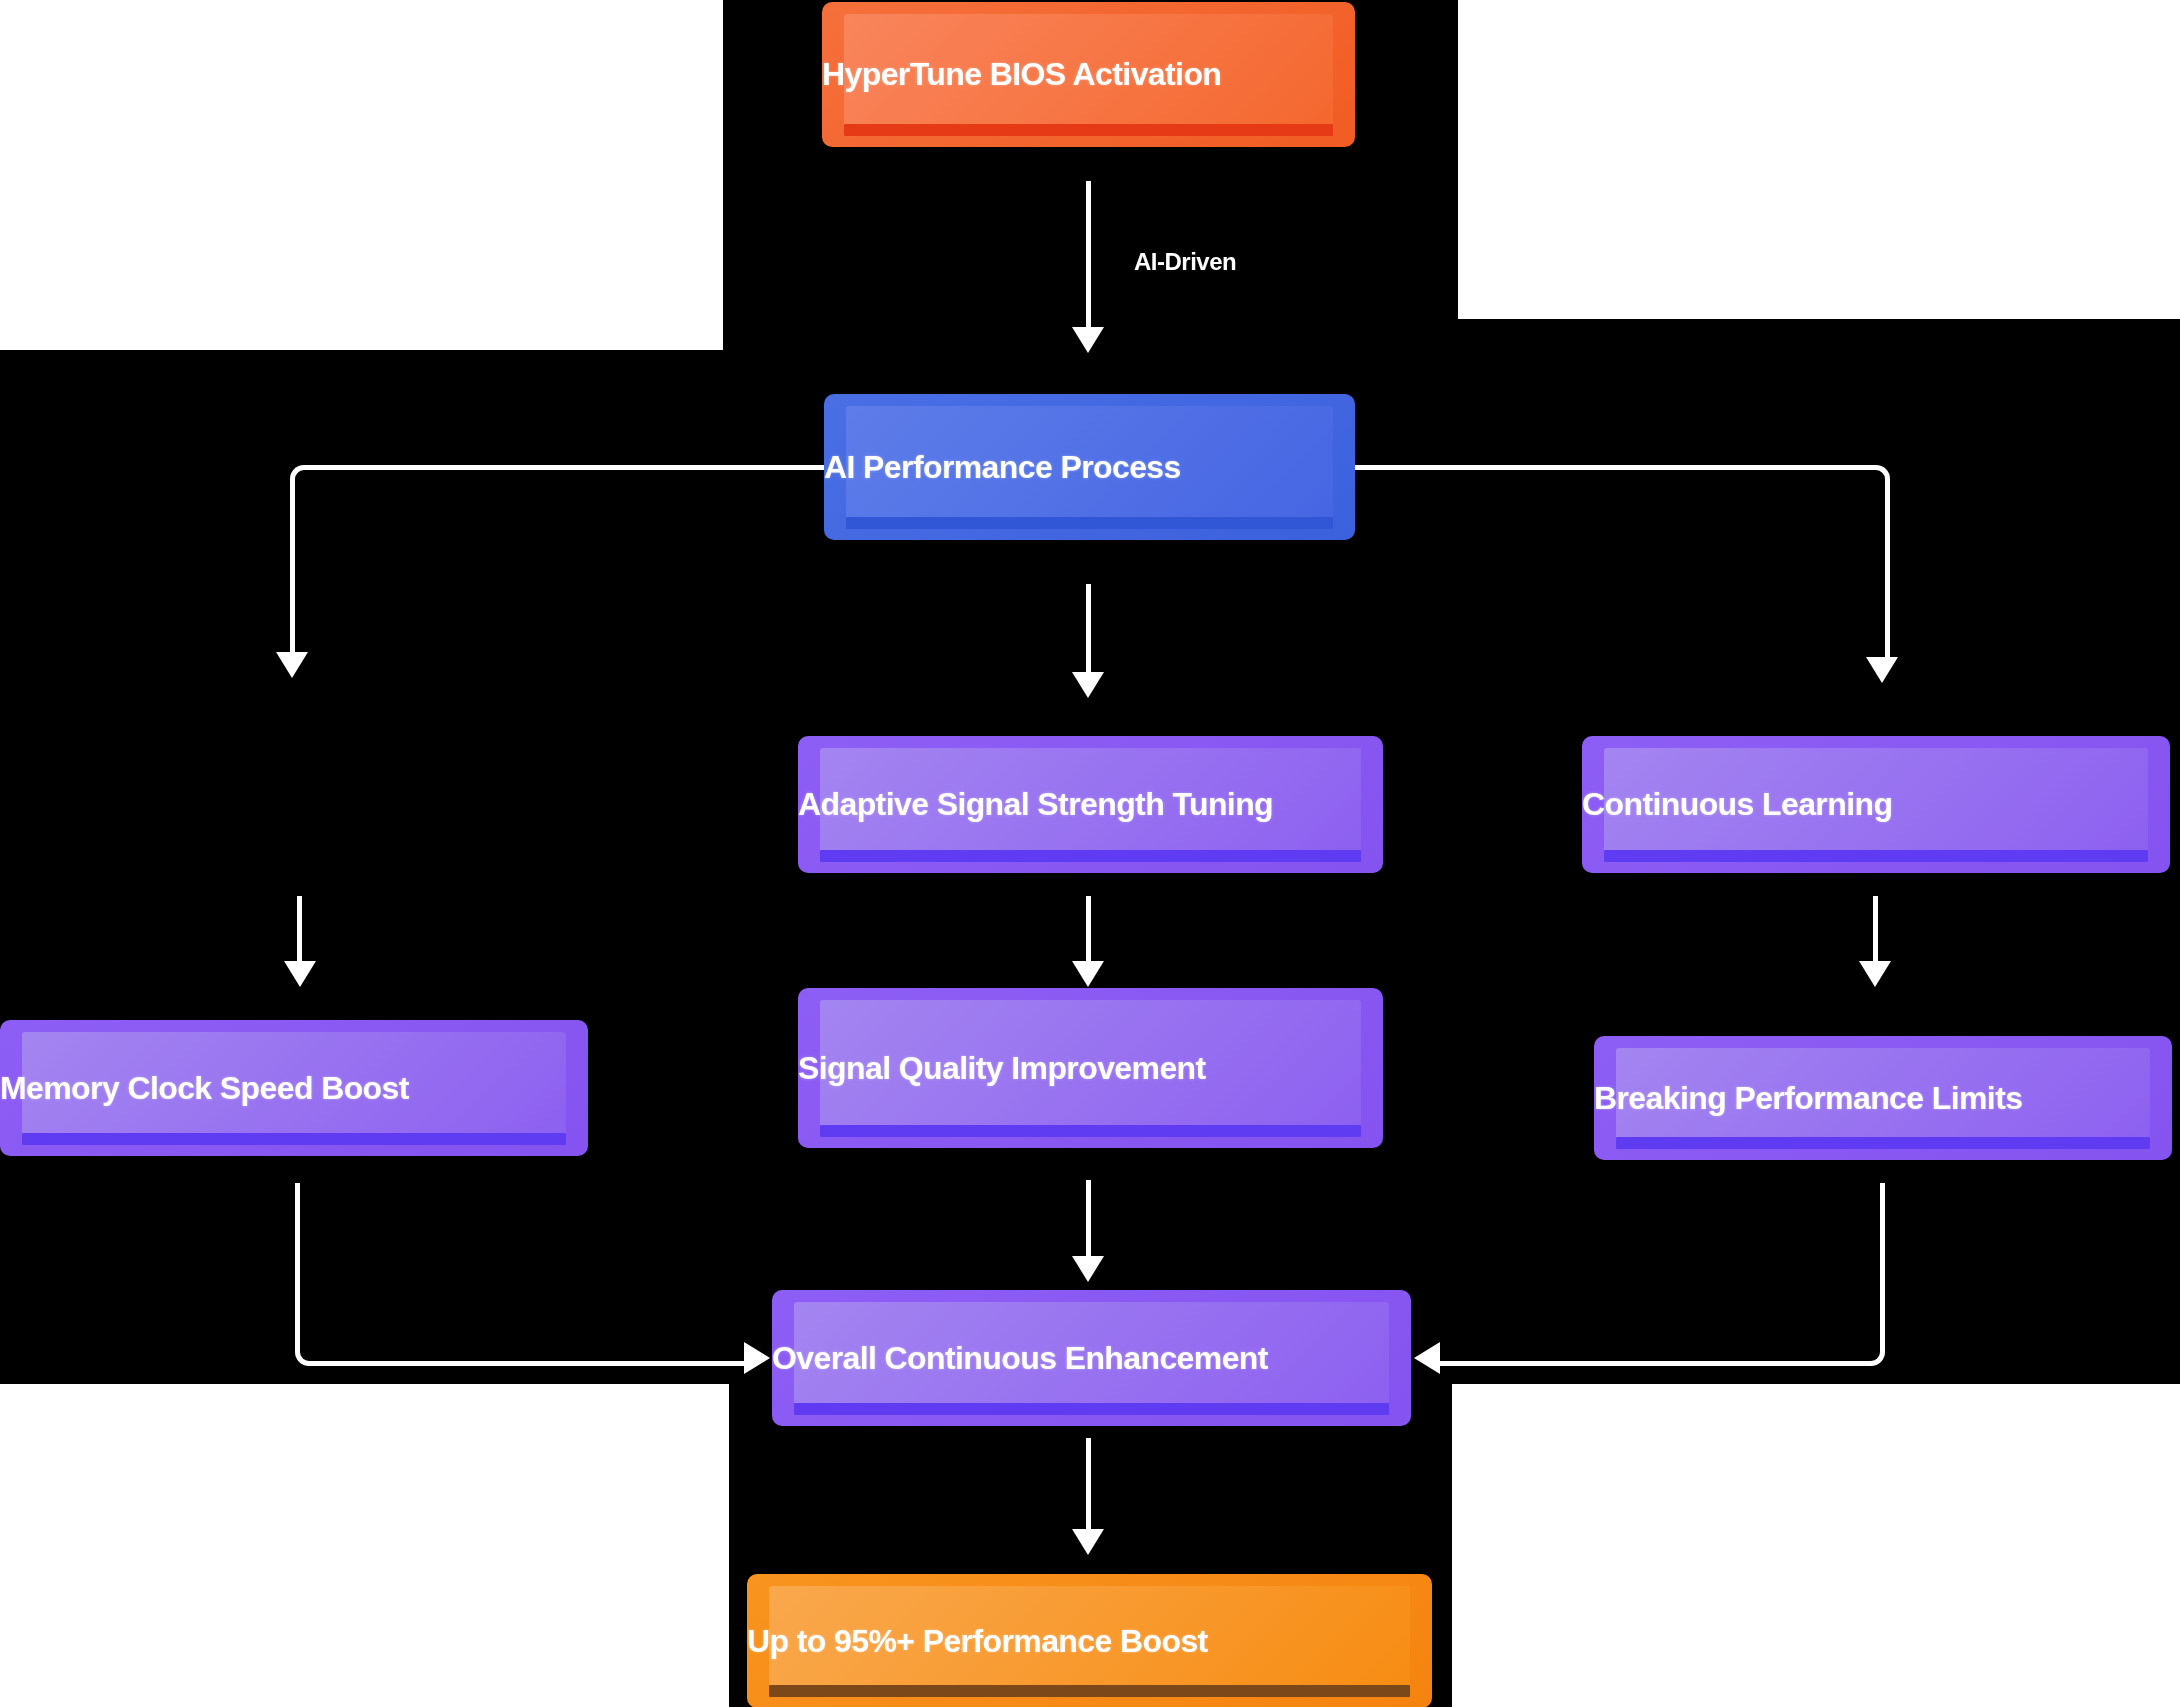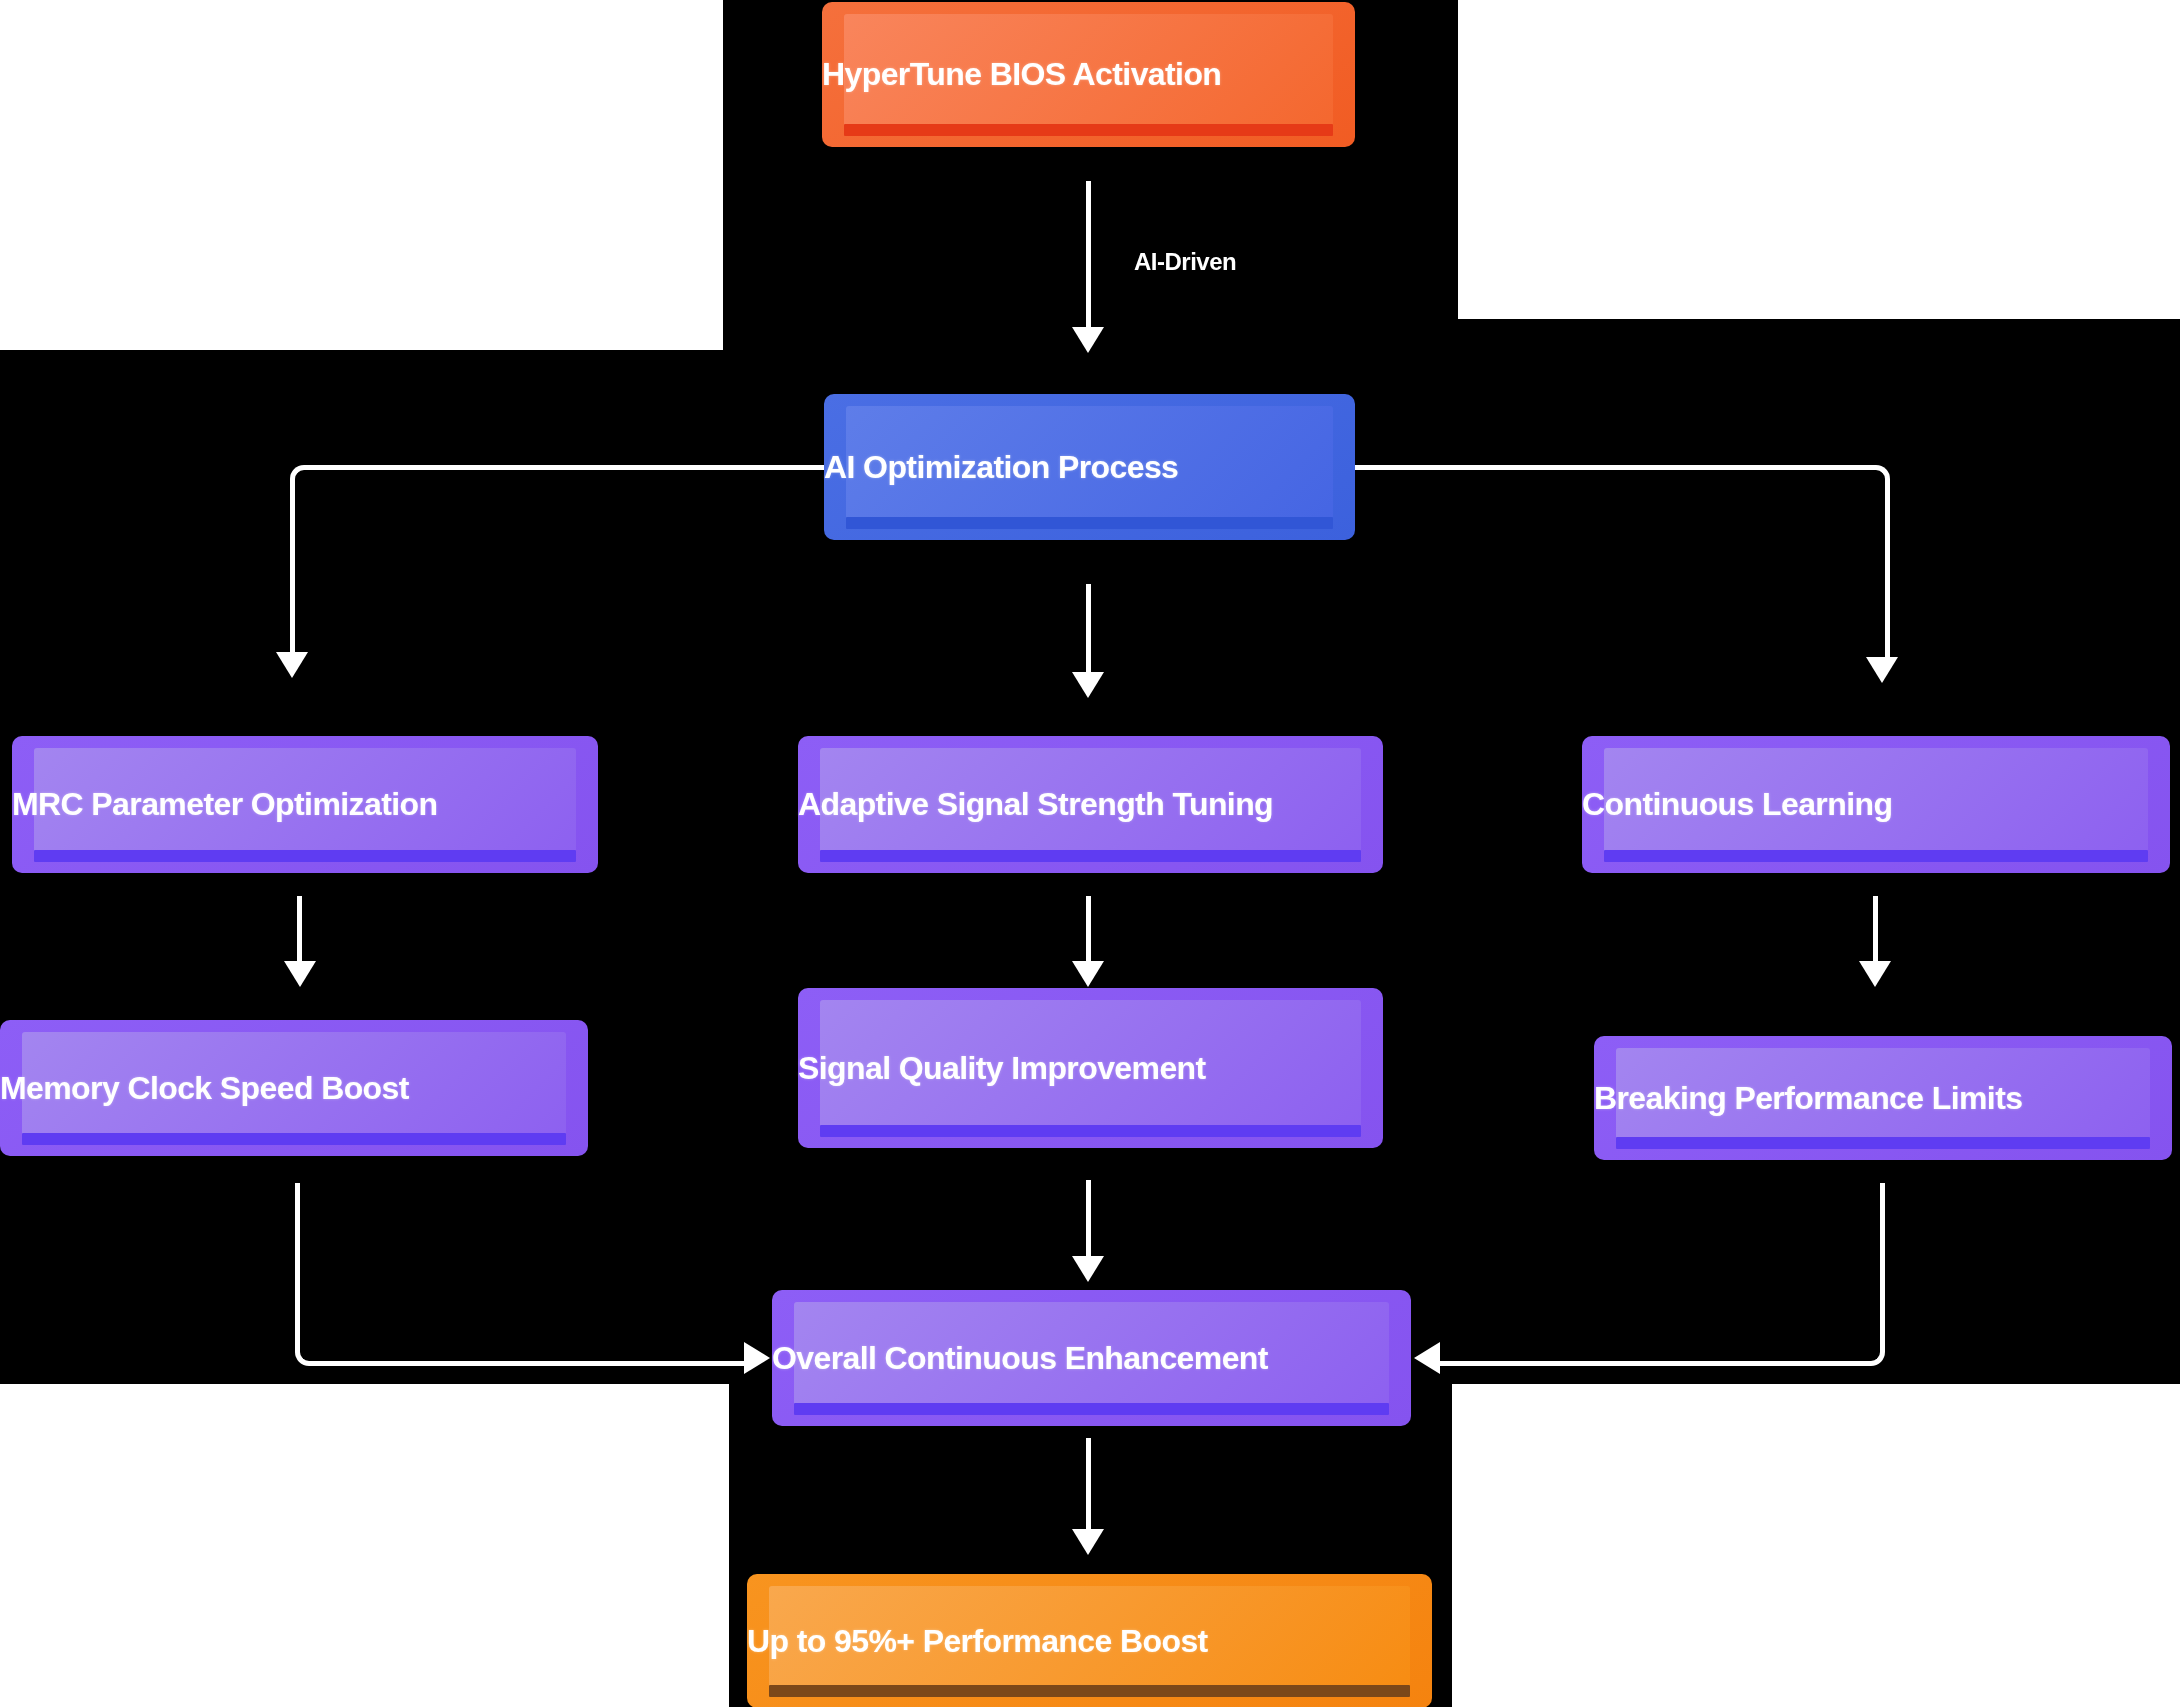--- a/index.html
+++ b/index.html
@@ -120,28 +120,23 @@
 
   <div class="node orange" style="left:822px;top:2px;width:533px;height:145px">
     <div class="panel"></div>
     <div class="strip"></div>
     <span class="nlabel">HyperTune BIOS Activation</span>
   </div>
 
   <div class="node blue" style="left:824px;top:394px;width:531px;height:146px">
     <div class="panel"></div>
     <div class="strip"></div>
-    <span class="nlabel">AI Optimization Process</span>
+    <span class="nlabel">AI Performance Process</span>
   </div>
 
-  <div class="node purple" style="left:12px;top:736px;width:586px;height:137px">
-    <div class="panel"></div>
-    <div class="strip"></div>
-    <span class="nlabel">MRC Parameter Optimization</span>
-  </div>
 
   <div class="node purple" style="left:1582px;top:736px;width:588px;height:137px">
     <div class="panel"></div>
     <div class="strip"></div>
     <span class="nlabel">Continuous Learning</span>
   </div>
 
   <div class="node purple" style="left:798px;top:736px;width:585px;height:137px">
     <div class="panel"></div>
     <div class="strip"></div>

